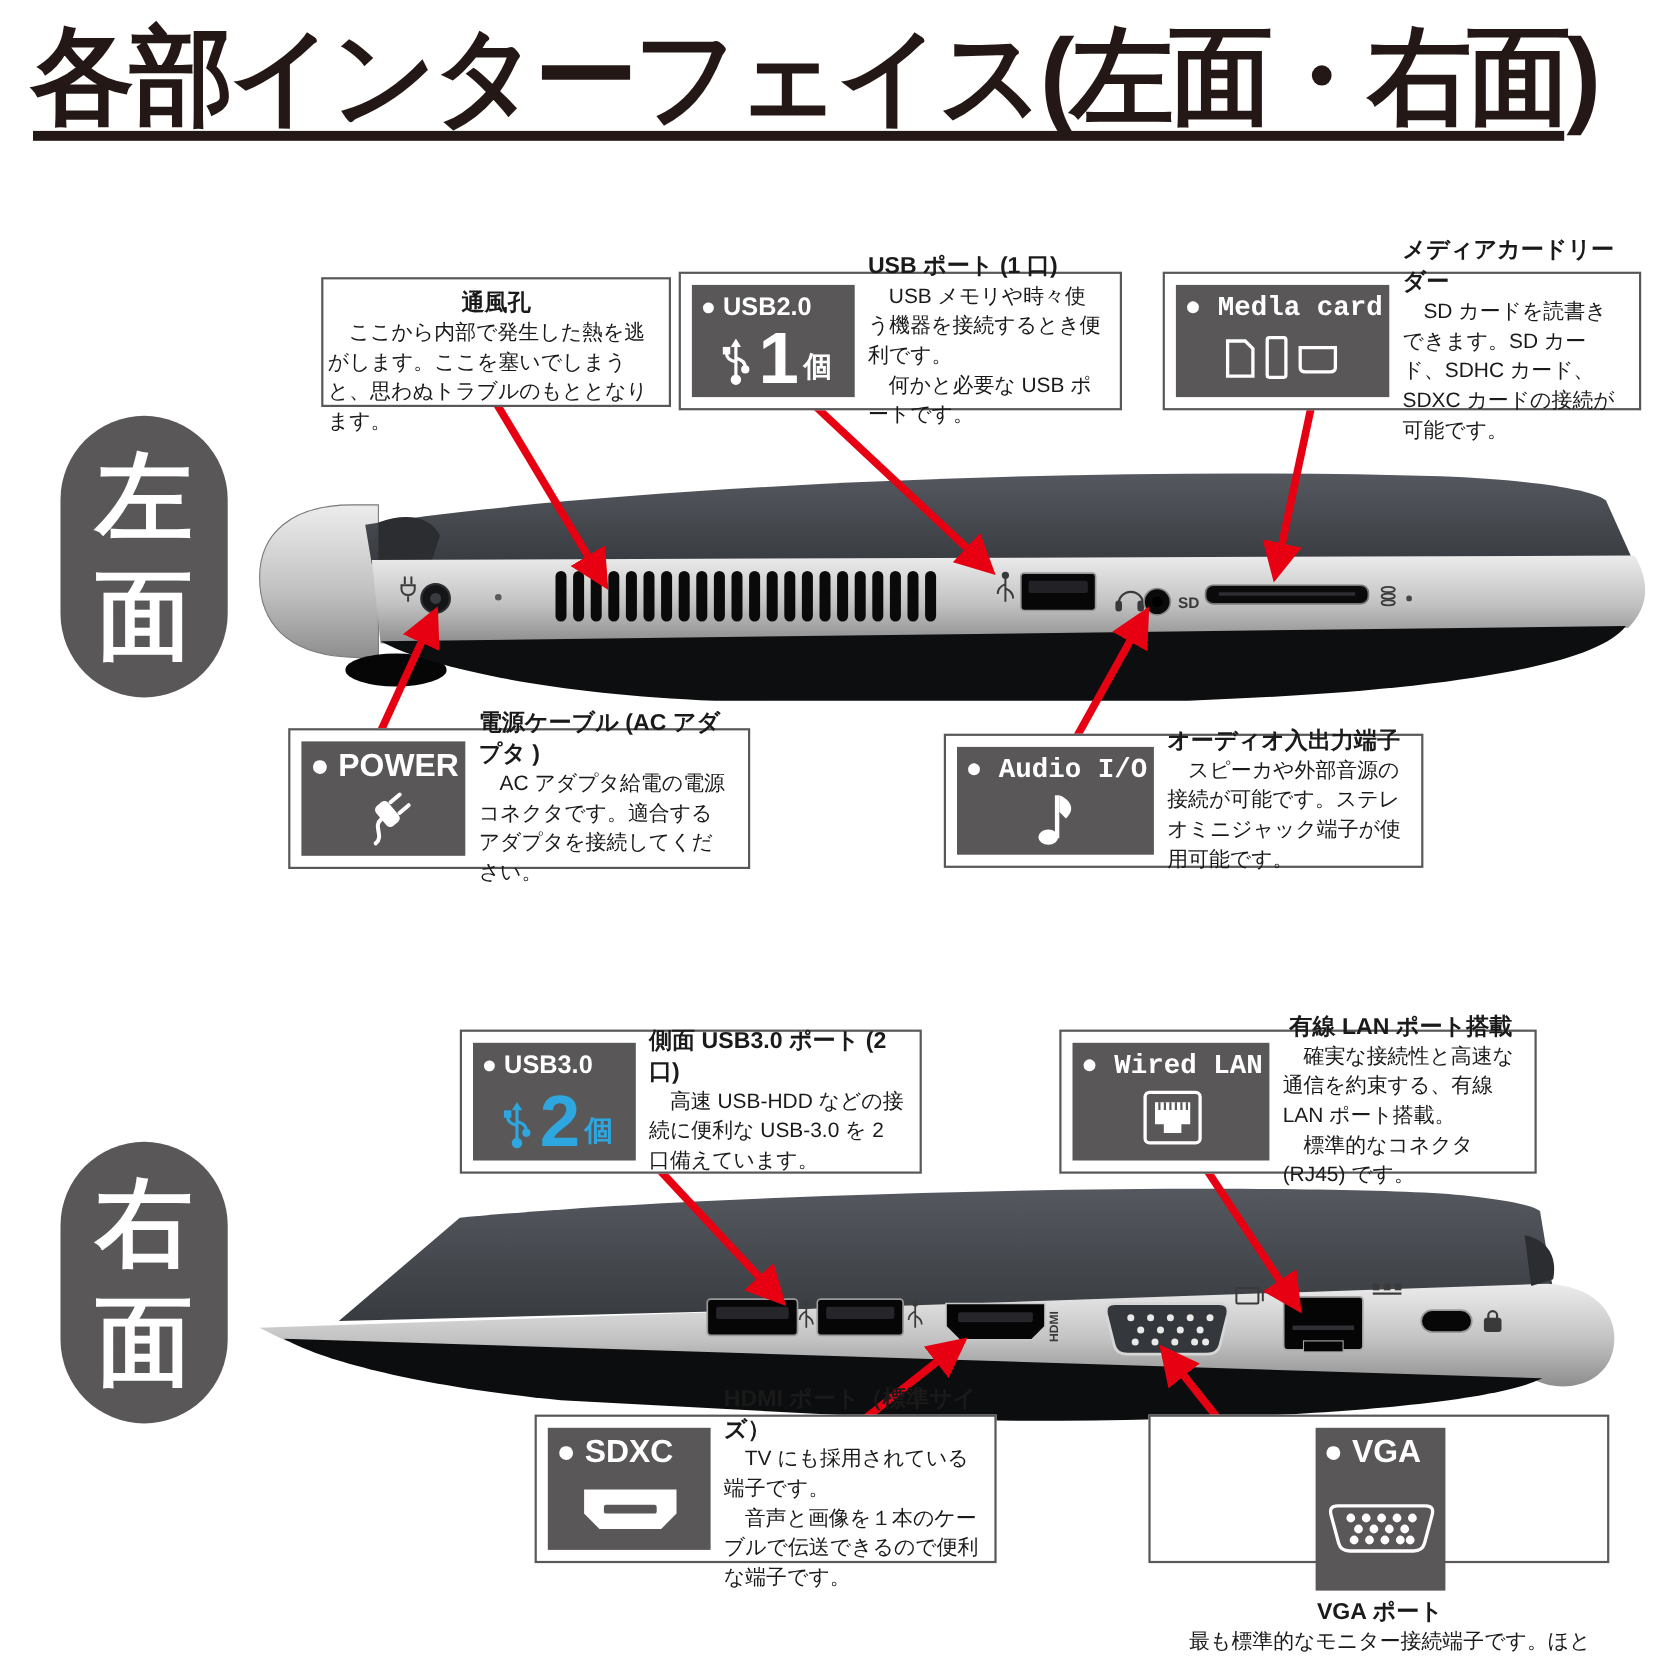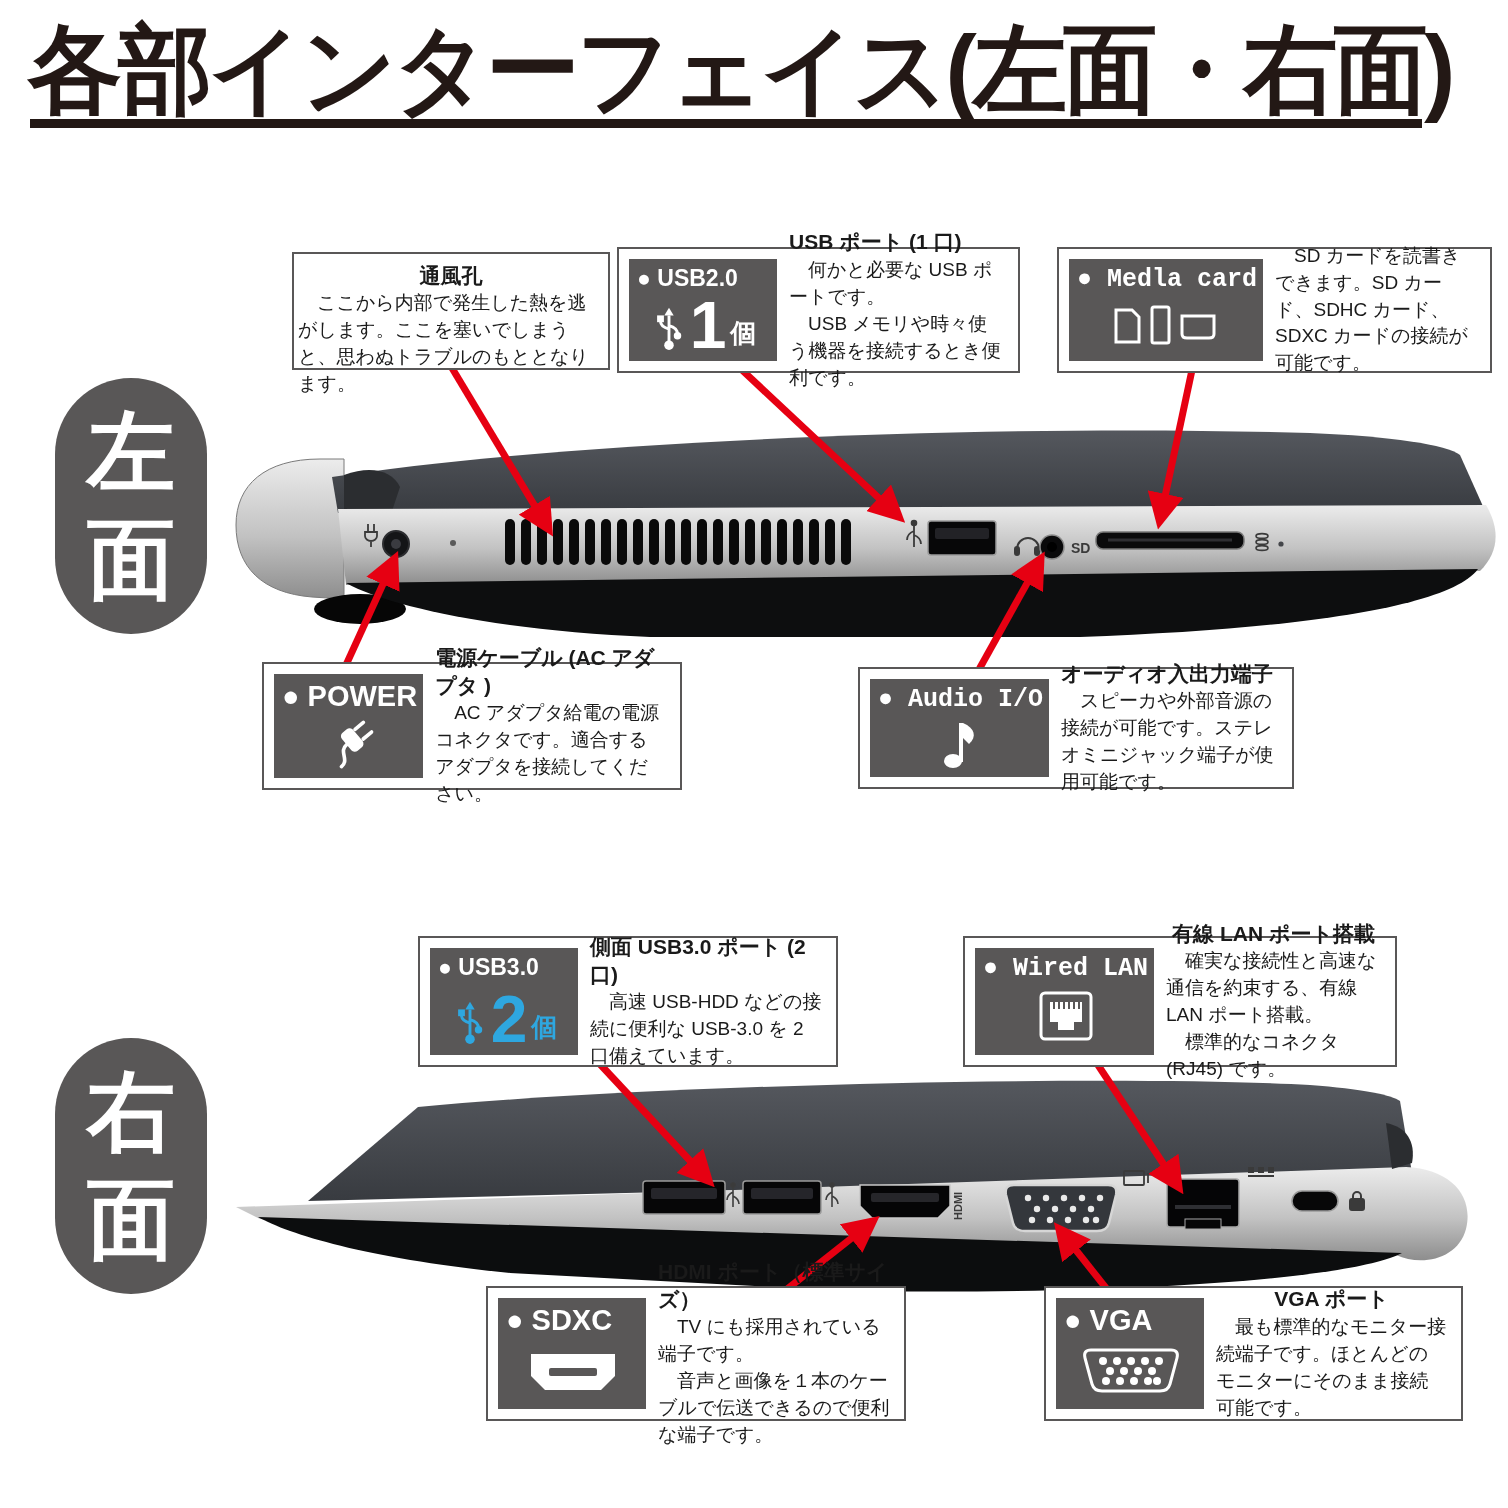--- a/index.html
+++ b/index.html
@@ -245,40 +245,41 @@
           <circle cx="30" cy="34" r="4.4" fill="#fff"></circle>
           <circle cx="20" cy="45" r="5.6" fill="#fff"></circle>
         </svg>
         <span class="badge-count">1</span>
         <span class="badge-counter">個</span>
       </div>
     </div>
     <div class="callout-text">
       <div class="c-title">USB ポート (1 口)</div>
       <div class="c-body">
+          <p>USB メモリや時々使う機器を接続するとき便利です。</p>
           <p>何かと必要な USB ポートです。</p>
-          <p>USB メモリや時々使う機器を接続するとき便利です。</p>
         </div>
     </div>
   </div>
 
   <div class="callout" style="left:1057px;top:247px;width:435px;height:126px;">
     <div class="badge">
       <div class="badge-label mid">● Medla card</div>
       <div class="badge-main center">
         <svg width="110" height="42" viewBox="0 0 110 42">
           <g stroke="#fff" stroke-width="3" fill="none">
             <path d="M4,6 H20 L27,13 V38 H4 Z"></path>
             <rect x="40" y="3" width="17" height="36" rx="2"></rect>
             <path d="M70,12 H102 V30 Q102,34 97,34 H75 Q70,34 70,30 Z"></path>
           </g>
         </svg>
       </div>
     </div>
     <div class="callout-text">
+      <div class="c-title">メディアカードリーダー</div>
       <div class="c-body">
           <p>SD カードを読書きできます。SD カード、SDHC カード、SDXC カードの接続が可能です。</p>
         </div>
     </div>
   </div>
 
   <div class="callout" style="left:262px;top:662px;width:420px;height:128px;">
     <div class="badge">
       <div class="badge-label big">● POWER</div>
       <div class="badge-main center">
@@ -382,21 +383,21 @@
     </div>
     <div class="callout-text">
       <div class="c-title">HDMI ポート（標準サイズ）</div>
       <div class="c-body">
           <p>TV にも採用されている端子です。</p>
           <p>音声と画像を１本のケーブルで伝送できるので便利な端子です。</p>
         </div>
     </div>
   </div>
 
-  <div class="callout" style="left:1044px;top:1286px;width:419px;height:135px;">
+  <div class="callout" style="left:1044px;top:1286px;width:419px;height:135px;flex-direction:column;">
     <div class="badge">
       <div class="badge-label big">● VGA</div>
       <div class="badge-main center">
         <svg width="104" height="52" viewBox="0 0 104 52">
           <path d="M12,6 H92 Q100,6 98,14 L91,40 Q89,47 81,47 H23 Q15,47 13,40 L6,14 Q4,6 12,6 Z" fill="none" stroke="#fff" stroke-width="3"></path>
           <g fill="#fff">
             <circle cx="24" cy="17" r="4"></circle>
               <circle cx="38" cy="17" r="4"></circle>
               <circle cx="52" cy="17" r="4"></circle>
               <circle cx="66" cy="17" r="4"></circle>

